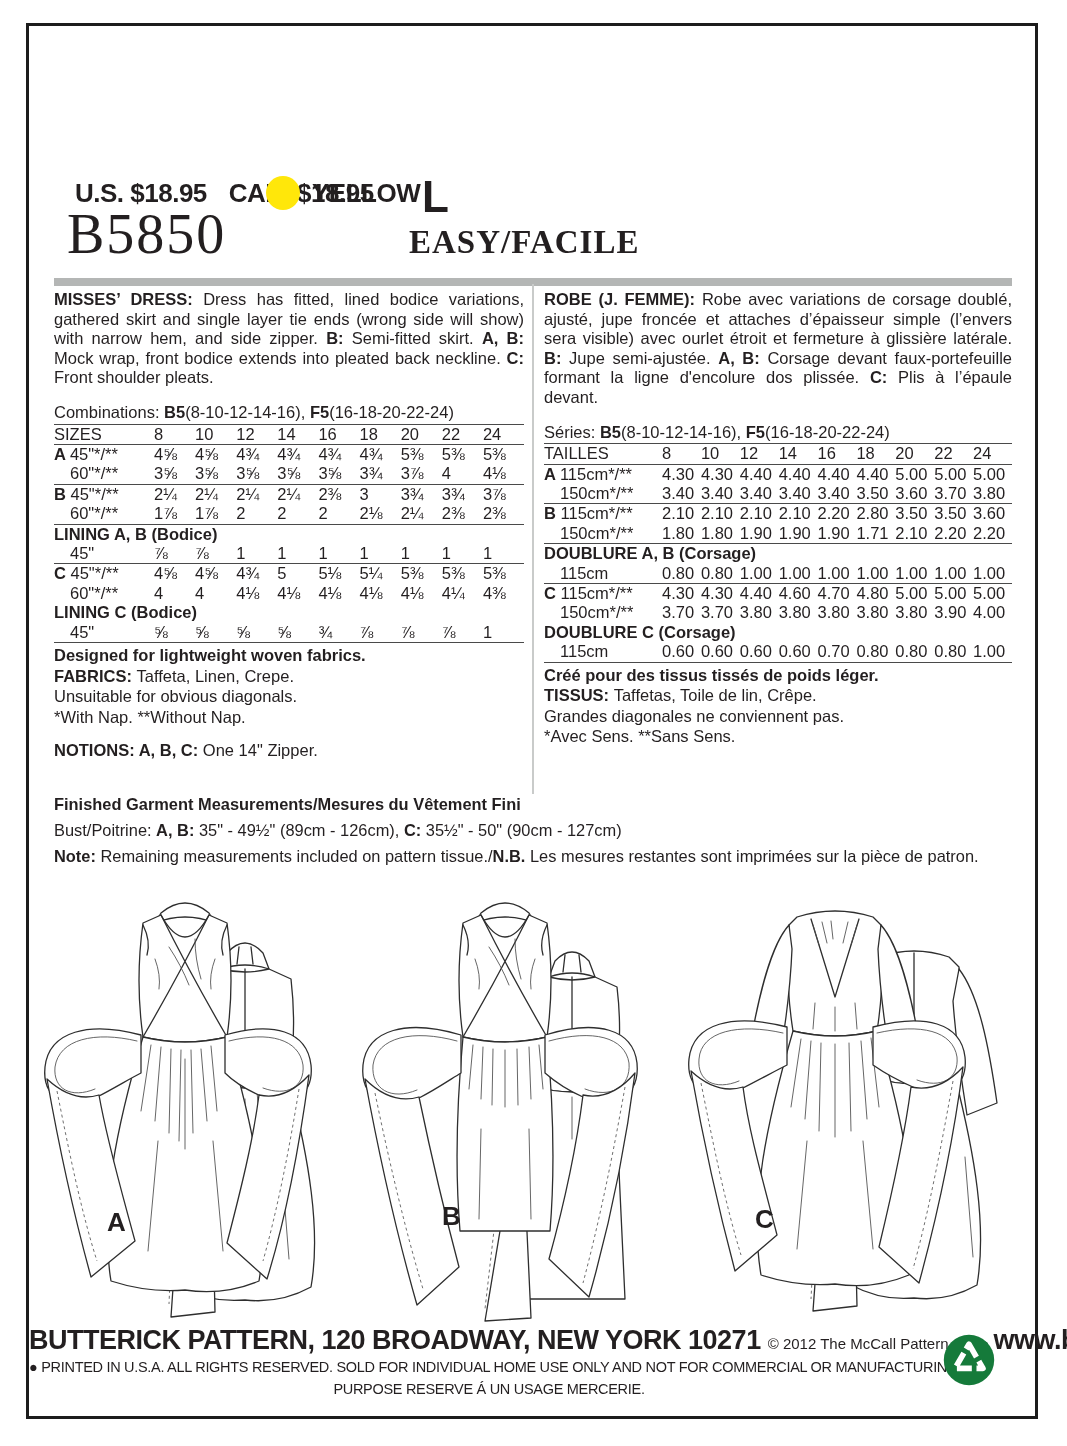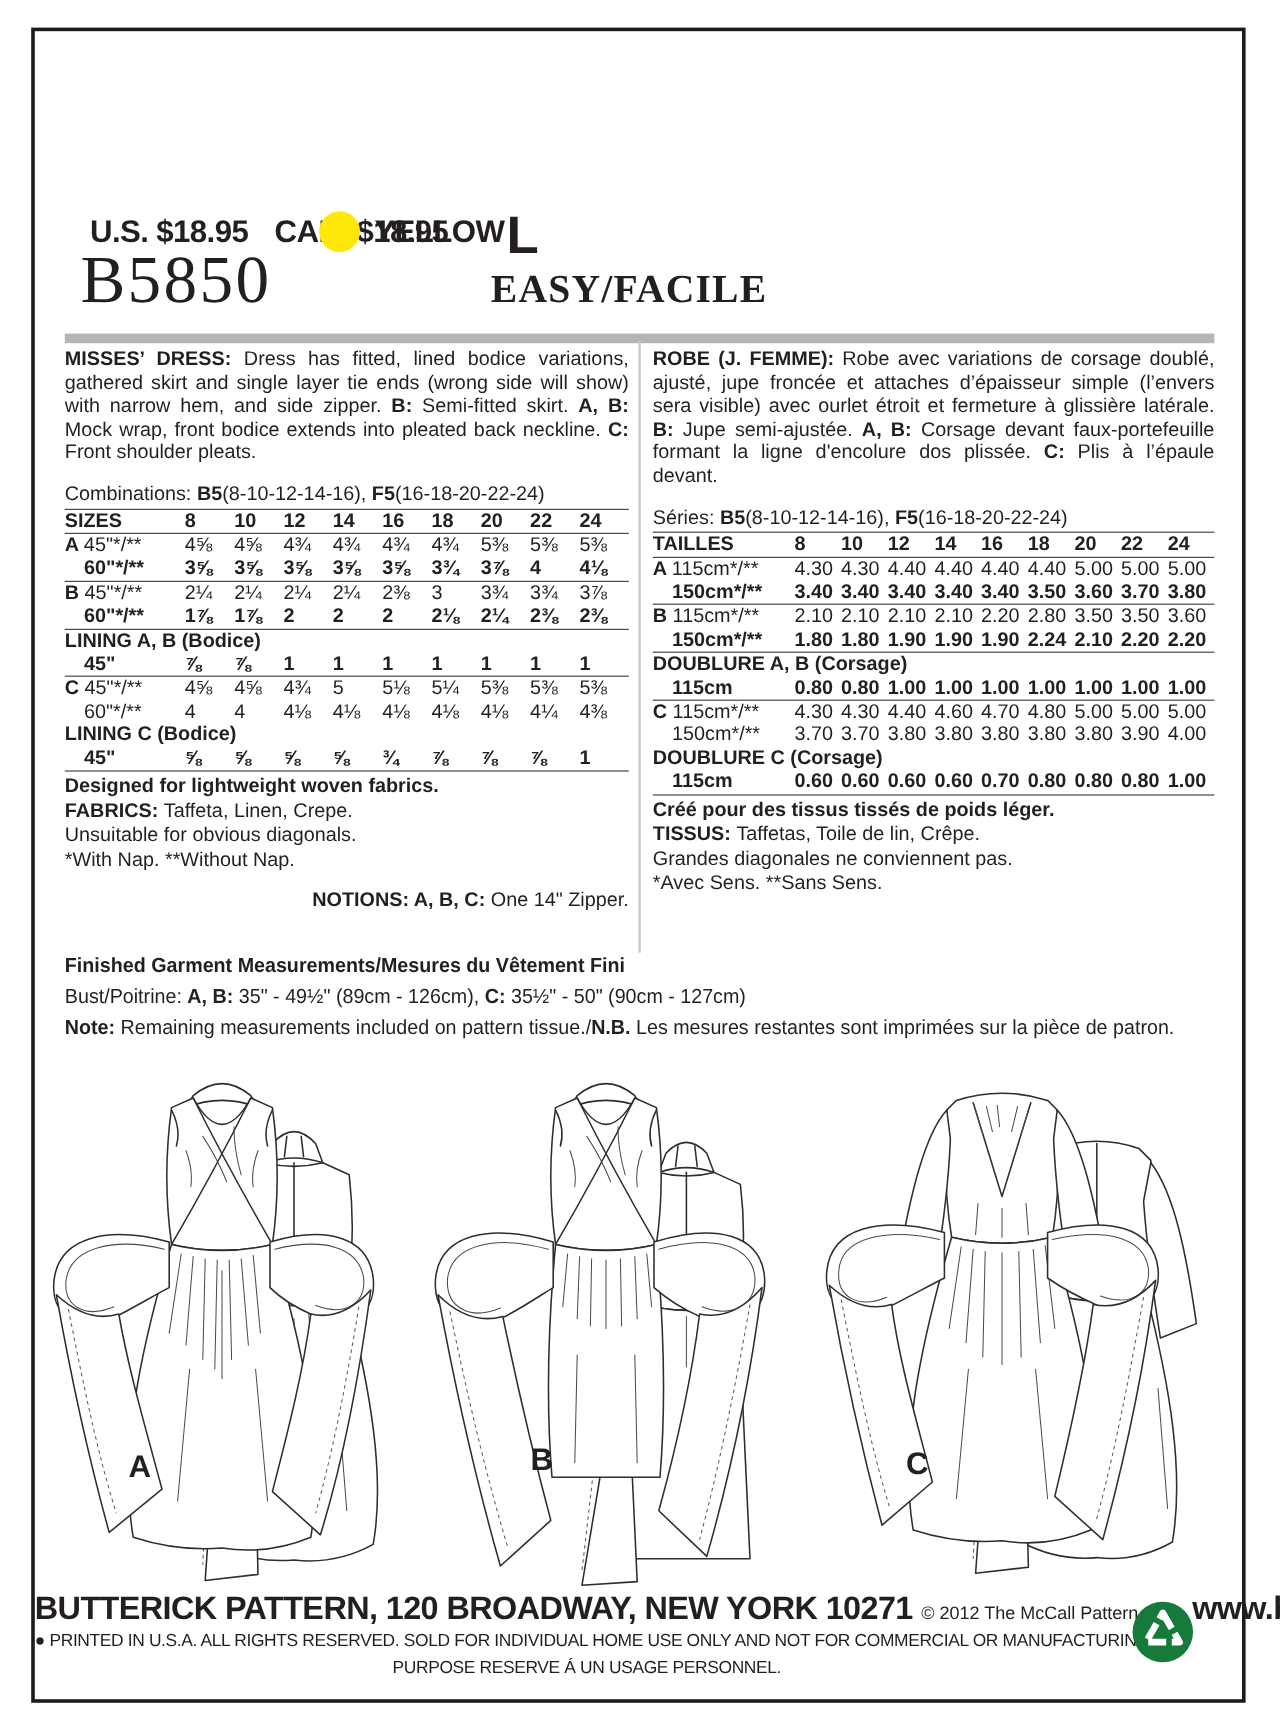--- a/index.html
+++ b/index.html
@@ -24,29 +24,29 @@
   .col-fr{left:515px;width:468px;}
   .divider{left:503px;top:258px;width:2px;height:510px;background:#c9cbca;}
   .desc{text-align:justify;}
   .combo{margin-top:15px;border-bottom:1.5px solid #4a4a4a;padding-bottom:1px;}
 
   
   .tbl{width:100%;}
   .trow{display:grid;align-items:baseline;line-height:19.4px;}
   .tbl-en .trow{grid-template-columns:100px repeat(9,1fr);}
   .tbl-fr .trow{grid-template-columns:118px repeat(9,1fr);}
-  .trow.rule{border-bottom:1.5px solid #4a4a4a;font-weight:bold;}
+  .trow.rule{border-bottom:1.5px solid #4a4a4a;}
   .trow .lbl{white-space:nowrap;}
   .trow .lbl.ind{padding-left:16px;}
   .trow .val{white-space:nowrap;}
   .trow.section-row{display:block;font-weight:bold;}
 
   .fab{margin-top:2px;}
   .fab div{line-height:20.5px;}
-  .notions{margin-top:14px;text-align:right;}
+  .notions{margin-top:14px;}
 
   
   .finished{left:25px;top:766px;width:1010px;font-size:17px;line-height:26px;transform:scaleX(0.965);transform-origin:left top;white-space:nowrap;}
   .finished .t{font-weight:bold;}
 
   
   .views{left:0;top:845px;width:1006px;height:480px;}
   .view{position:absolute;}
   .view-label{position:absolute;font-size:26px;font-weight:bold;}
   svg .ln{fill:none;stroke:#2e2e2e;stroke-width:1.3;stroke-linecap:round;stroke-linejoin:round;}
@@ -255,21 +255,21 @@
           <span class="val">3.50</span>
           <span class="val">3.60</span>
         </div>
         <div class="trow rule">
           <span class="lbl ind">150cm*/**</span>
           <span class="val">1.80</span>
           <span class="val">1.80</span>
           <span class="val">1.90</span>
           <span class="val">1.90</span>
           <span class="val">1.90</span>
-          <span class="val">2.24</span>
+          <span class="val">1.71</span>
           <span class="val">2.10</span>
           <span class="val">2.20</span>
           <span class="val">2.20</span>
         </div>
         <div class="trow section-row">DOUBLURE A, B (Corsage)</div>
         <div class="trow rule">
           <span class="lbl ind">115cm</span>
           <span class="val">0.80</span>
           <span class="val">0.80</span>
           <span class="val">1.00</span>
@@ -446,21 +446,21 @@
         <path class="fw" d="M286,188 C276,264 260,338 242,404 L202,368 C216,310 228,254 234,208 Q262,214 286,188 Z"></path>
         <path class="dash" d="M276,202 C264,268 252,332 236,390"></path>
       </svg>
       <span class="view-label" style="left:78px;top:325px;">C</span>
     </div>
   </div>
 
   <div class="abs footer">
     <div class="f1"><span class="big">BUTTERICK PATTERN, 120 BROADWAY, NEW YORK 10271 </span><span>© 2012 The McCall Pattern Co. ● </span><span class="big">www.butterick.com</span></div>
     <div class="f2">● PRINTED IN U.S.A. ALL RIGHTS RESERVED. SOLD FOR INDIVIDUAL HOME USE ONLY AND NOT FOR COMMERCIAL OR MANUFACTURING</div>
-    <div class="f3">PURPOSE RESERVE Á UN USAGE PERSONNEL.</div>
+    <div class="f3">PURPOSE RESERVE Á UN USAGE MERCERIE.</div>
   </div>
   <div class="abs recycle">
     <svg width="56" height="56" viewBox="0 0 60 60">
       <circle id="recycle-circle" cx="30" cy="30" r="27" fill="#157a3a"></circle>
       <path d="M30,13 L45,39 H15 Z" fill="none" stroke="#fff" stroke-width="6" stroke-linejoin="round" stroke-dasharray="16 5"></path>
     </svg>
   </div>
 
 </div>
 

